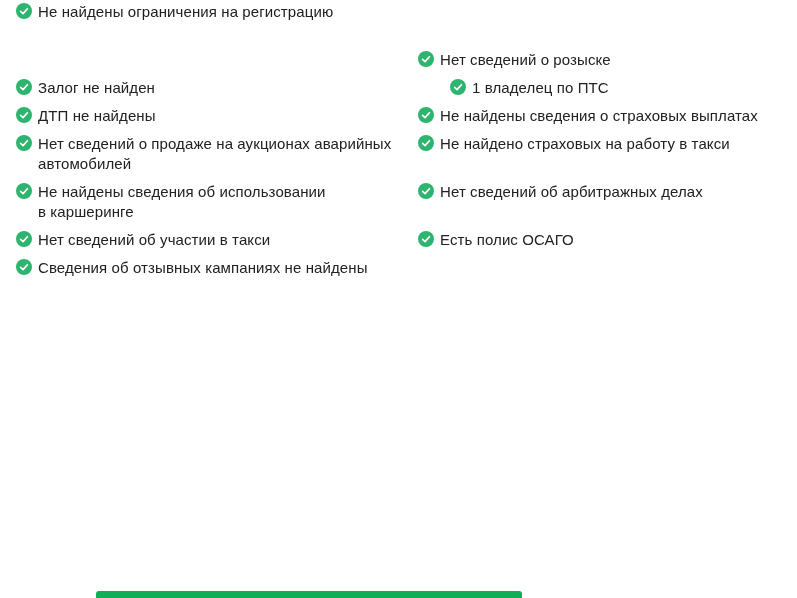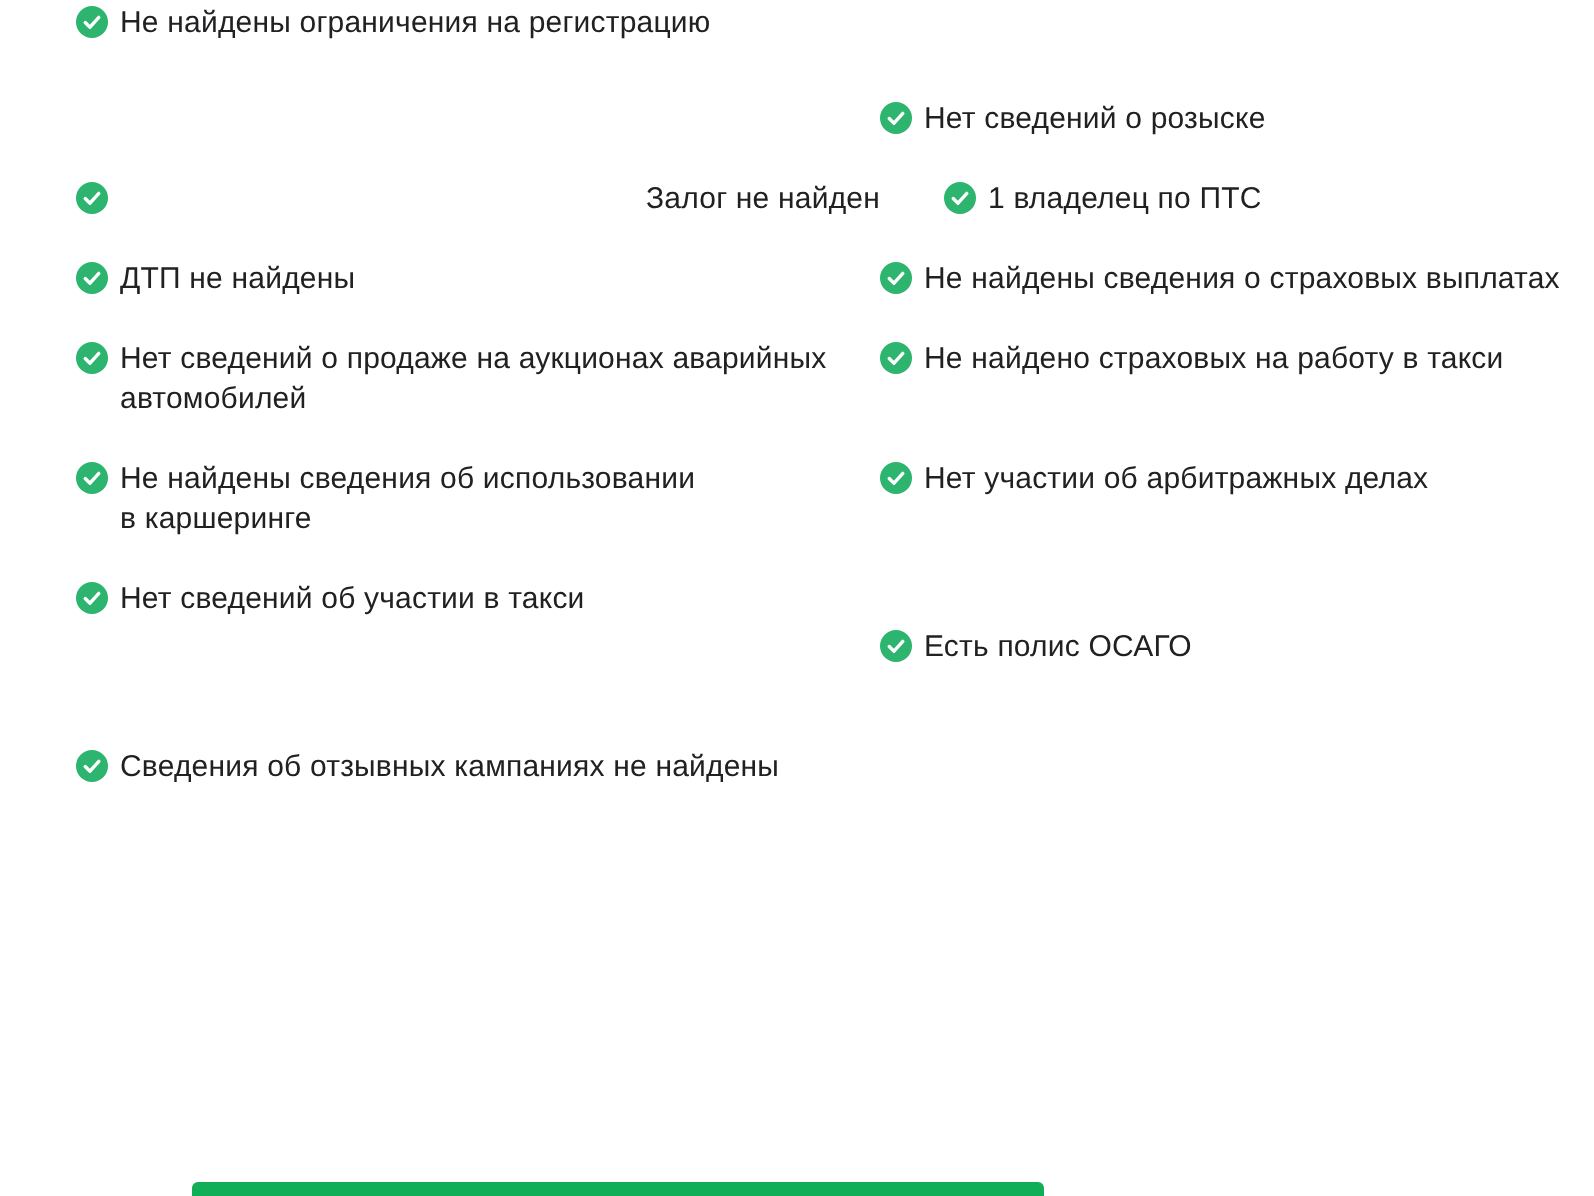--- a/index.html
+++ b/index.html
@@ -13,22 +13,22 @@
   body{
     background:var(--bg);
     font-family:"Liberation Sans","DejaVu Sans",sans-serif;
     color:var(--text);
     position:relative;
     overflow:hidden;
   }
   .checklist-grid{
     display:grid;
     grid-template-columns:402px 1fr;
-    row-gap:20px;
-    padding:2px 10px 0 38px;
+    row-gap:8px;
+    padding:2px 10px 0 16px;
     align-items:start;
   }
   .check-item{
     display:flex;
     align-items:flex-start;
     gap:6px;
   }
   .check-icon{
     width:16px;
     height:16px;
@@ -59,21 +59,21 @@
 <div class="checklist-grid">
     <div class="check-item" style="grid-area: 1 / 1;">
     <span class="check-icon">
       <svg viewBox="0 0 16 16" aria-hidden="true">
         <circle cx="8" cy="8" r="8" style="fill:var(--green)"></circle>
         <path d="M4.6 8.3 L7 10.6 L11.4 5.7" fill="none" stroke="#ffffff" stroke-width="1.7" stroke-linecap="round" stroke-linejoin="round"></path>
       </svg>
     </span>
     <span class="check-item-label">Не найдены ограничения на регистрацию</span>
   </div>
-    <div class="check-item" style="grid-area: 2 / 1; justify-content: space-between;">
+    <div class="check-item" style="grid-area: 2 / 1;">
     <span class="check-icon">
       <svg viewBox="0 0 16 16" aria-hidden="true">
         <circle cx="8" cy="8" r="8" style="fill:var(--green)"></circle>
         <path d="M4.6 8.3 L7 10.6 L11.4 5.7" fill="none" stroke="#ffffff" stroke-width="1.7" stroke-linecap="round" stroke-linejoin="round"></path>
       </svg>
     </span>
     <span class="check-item-label">Залог не найден</span>
   </div>
     <div class="check-item" style="grid-area: 3 / 1;">
     <span class="check-icon">
@@ -106,21 +106,21 @@
   </div>
     <div class="check-item" style="grid-area: 6 / 1;">
     <span class="check-icon">
       <svg viewBox="0 0 16 16" aria-hidden="true">
         <circle cx="8" cy="8" r="8" style="fill:var(--green)"></circle>
         <path d="M4.6 8.3 L7 10.6 L11.4 5.7" fill="none" stroke="#ffffff" stroke-width="1.7" stroke-linecap="round" stroke-linejoin="round"></path>
       </svg>
     </span>
     <span class="check-item-label">Нет сведений об участии в такси</span>
   </div>
-    <div class="check-item" style="grid-area: 7 / 1; margin-top: 20px;">
+    <div class="check-item" style="grid-area: 7 / 1;">
     <span class="check-icon">
       <svg viewBox="0 0 16 16" aria-hidden="true">
         <circle cx="8" cy="8" r="8" style="fill:var(--green)"></circle>
         <path d="M4.6 8.3 L7 10.6 L11.4 5.7" fill="none" stroke="#ffffff" stroke-width="1.7" stroke-linecap="round" stroke-linejoin="round"></path>
       </svg>
     </span>
     <span class="check-item-label">Сведения об отзывных кампаниях не найдены</span>
   </div>
     <div class="check-item" style="grid-area: 1 / 2; margin-top: 48px;">
     <span class="check-icon">
@@ -158,23 +158,23 @@
     </span>
     <span class="check-item-label">Не найдено страховых на работу в такси</span>
   </div>
     <div class="check-item" style="grid-area: 5 / 2;">
     <span class="check-icon">
       <svg viewBox="0 0 16 16" aria-hidden="true">
         <circle cx="8" cy="8" r="8" style="fill:var(--green)"></circle>
         <path d="M4.6 8.3 L7 10.6 L11.4 5.7" fill="none" stroke="#ffffff" stroke-width="1.7" stroke-linecap="round" stroke-linejoin="round"></path>
       </svg>
     </span>
-    <span class="check-item-label">Нет участии об арбитражных делах</span>
+    <span class="check-item-label">Нет сведений об арбитражных делах</span>
   </div>
-    <div class="check-item" style="grid-area: 6 / 2; margin-top: 24px;">
+    <div class="check-item" style="grid-area: 6 / 2;">
     <span class="check-icon">
       <svg viewBox="0 0 16 16" aria-hidden="true">
         <circle cx="8" cy="8" r="8" style="fill:var(--green)"></circle>
         <path d="M4.6 8.3 L7 10.6 L11.4 5.7" fill="none" stroke="#ffffff" stroke-width="1.7" stroke-linecap="round" stroke-linejoin="round"></path>
       </svg>
     </span>
     <span class="check-item-label">Есть полис ОСАГО</span>
   </div>
   </div>
 

